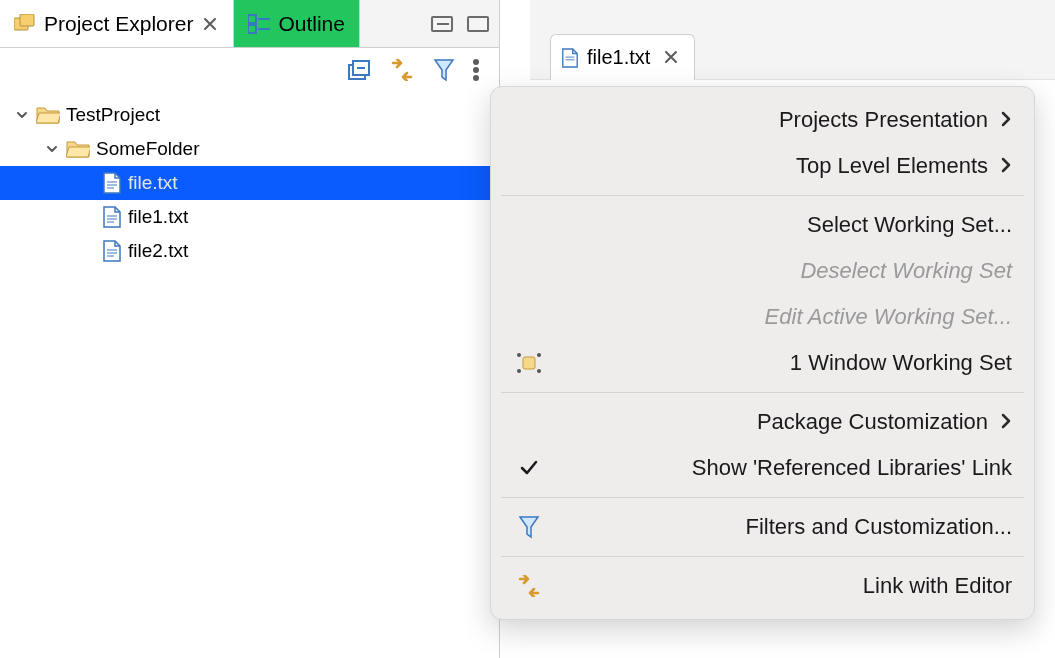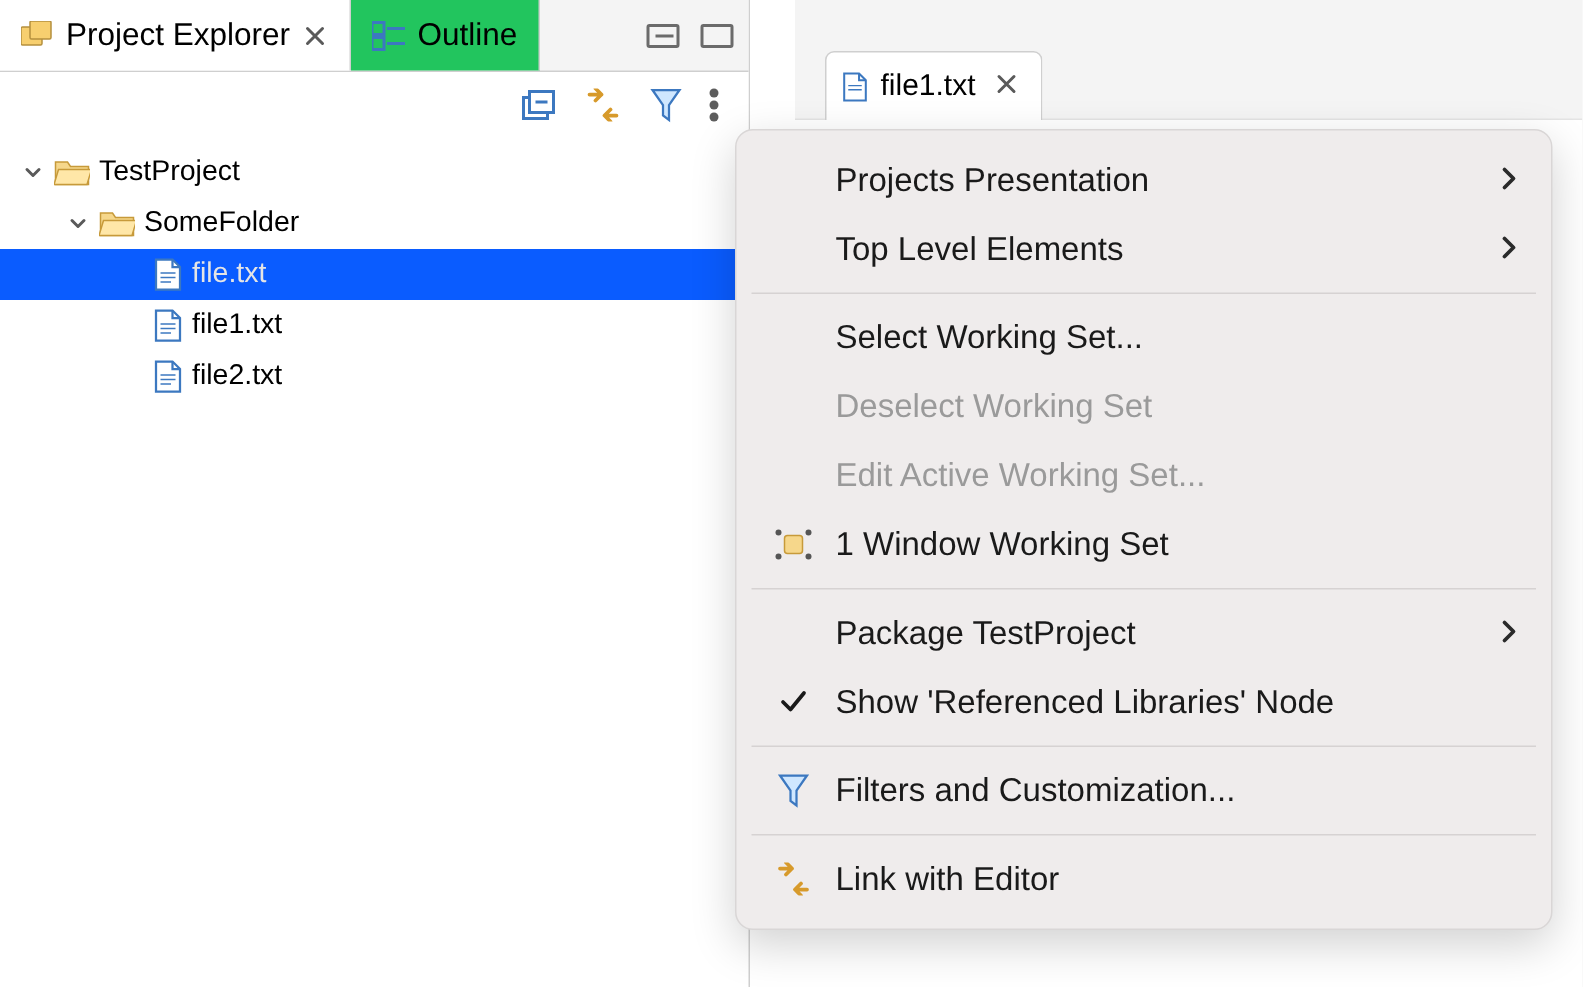--- a/index.html
+++ b/index.html
@@ -35,23 +35,23 @@
   .editor { position: absolute; left: 530px; top: 0; right: 0; height: 658px; background: #fff; }
   .editor-tabbar { display: flex; align-items: stretch; height: 80px; background: #f4f4f4; border-bottom: 1px solid #e4e4e4; padding-top: 26px; padding-left: 20px; }
   .editor-tab { display: flex; align-items: center; gap: 8px; padding: 0 16px 0 10px; background: #fff; border: 1px solid #cfcfcf; border-bottom: none; border-top-left-radius: 6px; border-top-right-radius: 6px; height: 46px; margin-top: 8px; }
   .editor-body { padding: 4px 0 0 50px; font-family: ui-monospace, Menlo, monospace; font-size: 22px; color: #000; letter-spacing: 0.5px; }
   .editor-body .ln { color: #8a8a8a; display: inline-block; width: 28px; text-align: right; margin-right: 16px; }
 
   
   .menu { position: absolute; left: 490px; top: 86px; width: 545px; background: #efecec; border: 1px solid #d9d6d6; border-radius: 12px; box-shadow: 0 10px 30px rgba(0,0,0,0.18); padding: 10px 0; }
   .menu-item { display: flex; align-items: center; height: 46px; padding: 0 22px 0 22px; font-size: 22px; color: #1a1a1a; cursor: pointer; gap: 12px; }
   .menu-item .lead { width: 32px; display: inline-flex; align-items: center; justify-content: center; flex-shrink: 0; }
-  .menu-item .text { flex: 1; }
+  .menu-item .text { flex: 1; text-align: right; }
   .menu-item .arrow { color: #2a2a2a; }
-  .menu-item.disabled { color: #9a9a9a; cursor: default; }
+  .menu-item.disabled { color: #9a9a9a; cursor: default; font-style: italic; }
   .menu-sep { height: 1px; background: #d6d2d2; margin: 6px 10px; }
 
   
   .ic { display: inline-flex; align-items: center; justify-content: center; }
 </style>
 </head>
 <body>
 
 <div class="app">
 
@@ -250,34 +250,34 @@
             <circle cx="23" cy="3" r="2" fill="#555"></circle>
             <circle cx="23" cy="19" r="2" fill="#555"></circle>
             <rect x="7" y="5" width="12" height="12" rx="2" fill="#f6d78b" stroke="#c79a3a"></rect>
           </svg>
       </span>
       <span class="text">1 Window Working Set</span>
     </div>
     <div class="menu-sep"></div>
     <div class="menu-item">
       <span class="lead"></span>
-      <span class="text">Package TestProject</span>
+      <span class="text">Package Customization</span>
       <span class="arrow">
         <svg width="12" height="16" viewBox="0 0 12 16">
             <path d="M3 2 L9 8 L3 14" fill="none" stroke="#2a2a2a" stroke-width="2.5" stroke-linecap="round" stroke-linejoin="round"></path>
           </svg>
       </span>
     </div>
     <div class="menu-item">
       <span class="lead ic">
         <svg width="20" height="18" viewBox="0 0 20 18">
             <path d="M3 9 L8 14 L17 3" fill="none" stroke="#1a1a1a" stroke-width="2.5" stroke-linecap="round" stroke-linejoin="round"></path>
           </svg>
       </span>
-      <span class="text">Show 'Referenced Libraries' Node</span>
+      <span class="text">Show 'Referenced Libraries' Link</span>
     </div>
     <div class="menu-sep"></div>
     <div class="menu-item">
       <span class="lead ic">
         <svg width="22" height="24" viewBox="0 0 22 24">
             <path d="M2 2 L20 2 L13 12 L13 22 L9 19 L9 12 Z" fill="#cfe7ff" stroke="#3c78c0" stroke-width="1.5"></path>
           </svg>
       </span>
       <span class="text">Filters and Customization...</span>
     </div>

